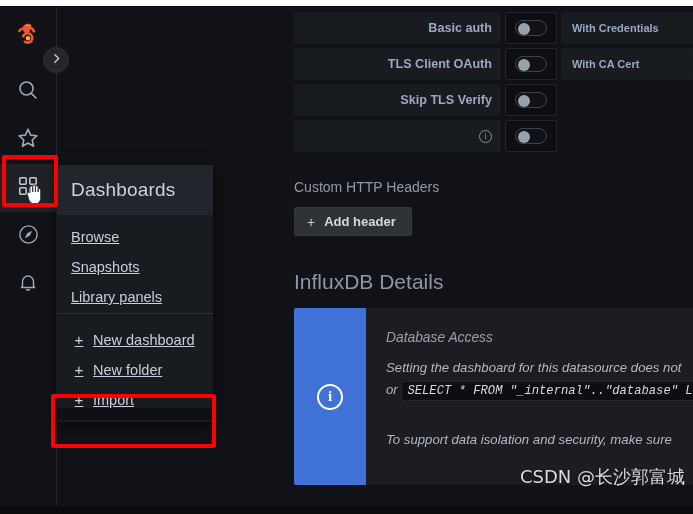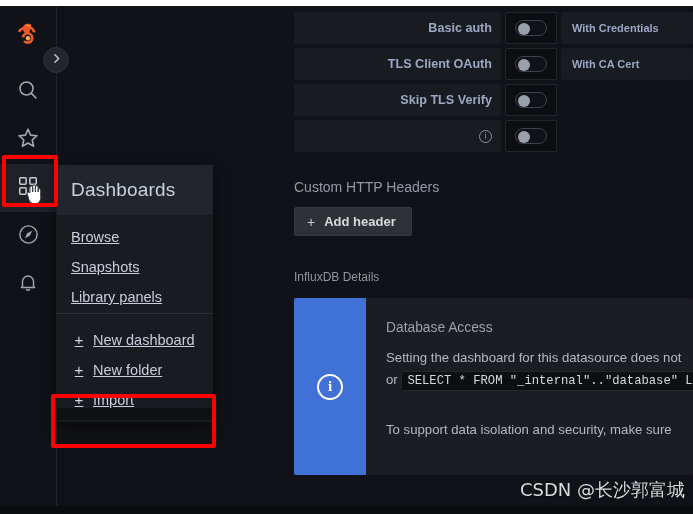--- a/index.html
+++ b/index.html
@@ -203,21 +203,21 @@
     border: 1px solid #34373d;
     border-radius: 2px;
     color: #d8d9dd;
     font-size: 13px;
     font-weight: bold;
   }
   .add-btn .plus { margin-right: 9px; font-weight: normal; font-size: 14px; color:#c7cad0;}
 
   .influx-title {
     color: #8f95a1;
-    font-size: 12px;
+    font-size: 21px;
     margin-top: 34px;
   }
 
   
   .alert {
     margin-top: 14px;
     display: flex;
     width: 399px;
     min-height: 177px;
     background: #1b1d22;
@@ -230,41 +230,41 @@
     display: flex; align-items: center; justify-content: center;
     flex: none;
   }
   .alert-icon {
     width: 26px; height: 26px; border-radius: 50%;
     border: 2px solid #ffffff;
     color: #fff; font-size: 15px; font-weight: bold;
     display: flex; align-items: center; justify-content: center;
     font-family: "Liberation Serif", serif;
   }
-  .alert-body { padding: 22px 0 0 20px; flex: 1; overflow: hidden; }
+  .alert-body { padding: 22px 0 0 20px; flex: 1; overflow: hidden; font-style: italic; }
   .alert-title { color: #9aa0ac; font-size: 13.8px; margin-bottom: 12px; }
   .alert-p {
     color: #b3b8c2; font-size: 13.2px;
     white-space: nowrap; line-height: 22px;
   }
   .alert-p.second { margin-top: 27px; }
   code.inline {
     background: #0d0e11;
     border: 1px solid #24262b;
     border-radius: 2px;
     padding: 2px 5px;
     color: #d6d9de;
     font-family: "Liberation Mono", monospace;
     font-size: 12.2px;
   }
 
   
   .watermark {
     position: absolute;
-    right: 8px; bottom: 12px;
+    right: 8px; bottom: 25px;
     color: #d8dbe0;
     font-size: 18px;
     font-family: "DejaVu Sans", sans-serif;
     z-index: 40;
     text-shadow: 0 1px 2px rgba(0,0,0,.6);
   }
   .bottom-black {
     position:absolute; left:0; bottom:0; width:693px; height:8px; background:#0b0c0e;
   }
 </style>

